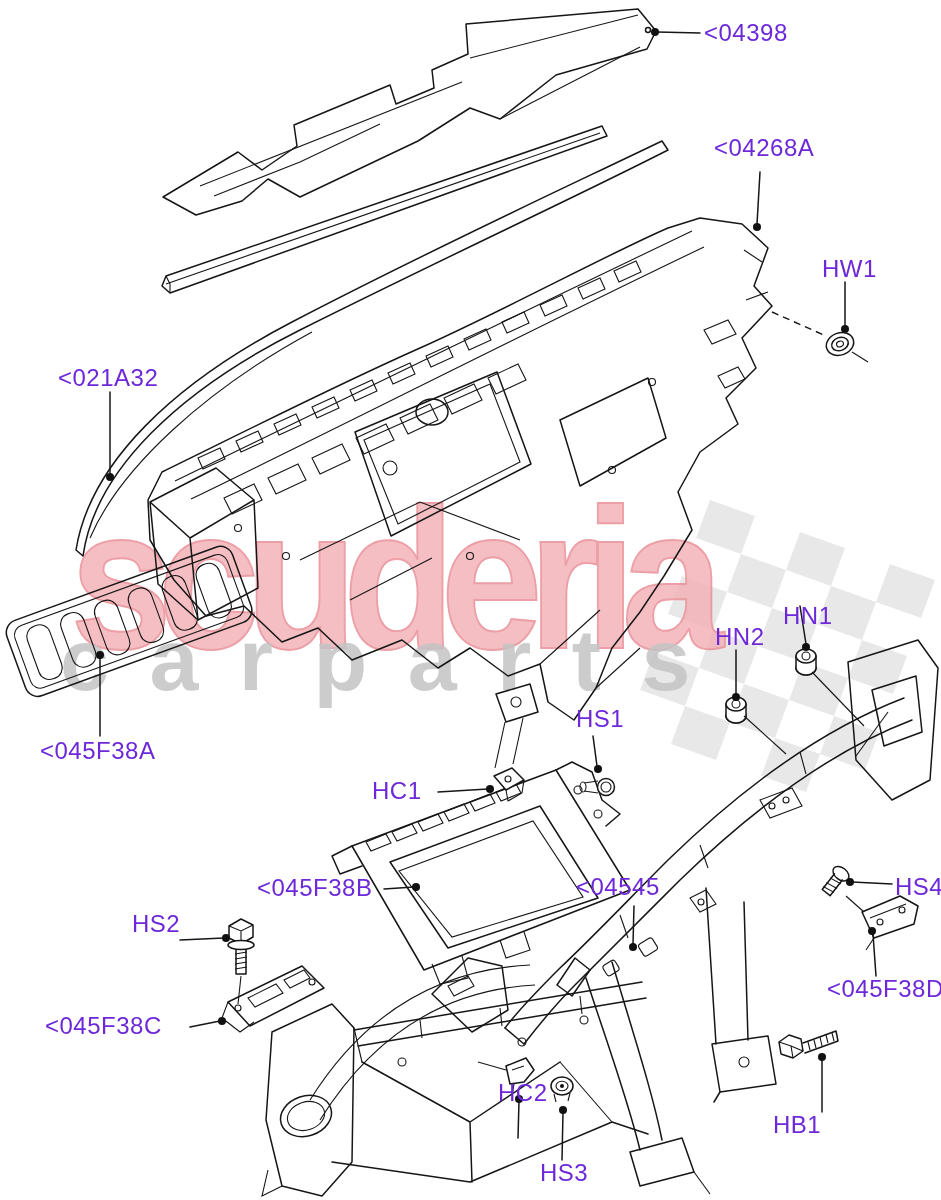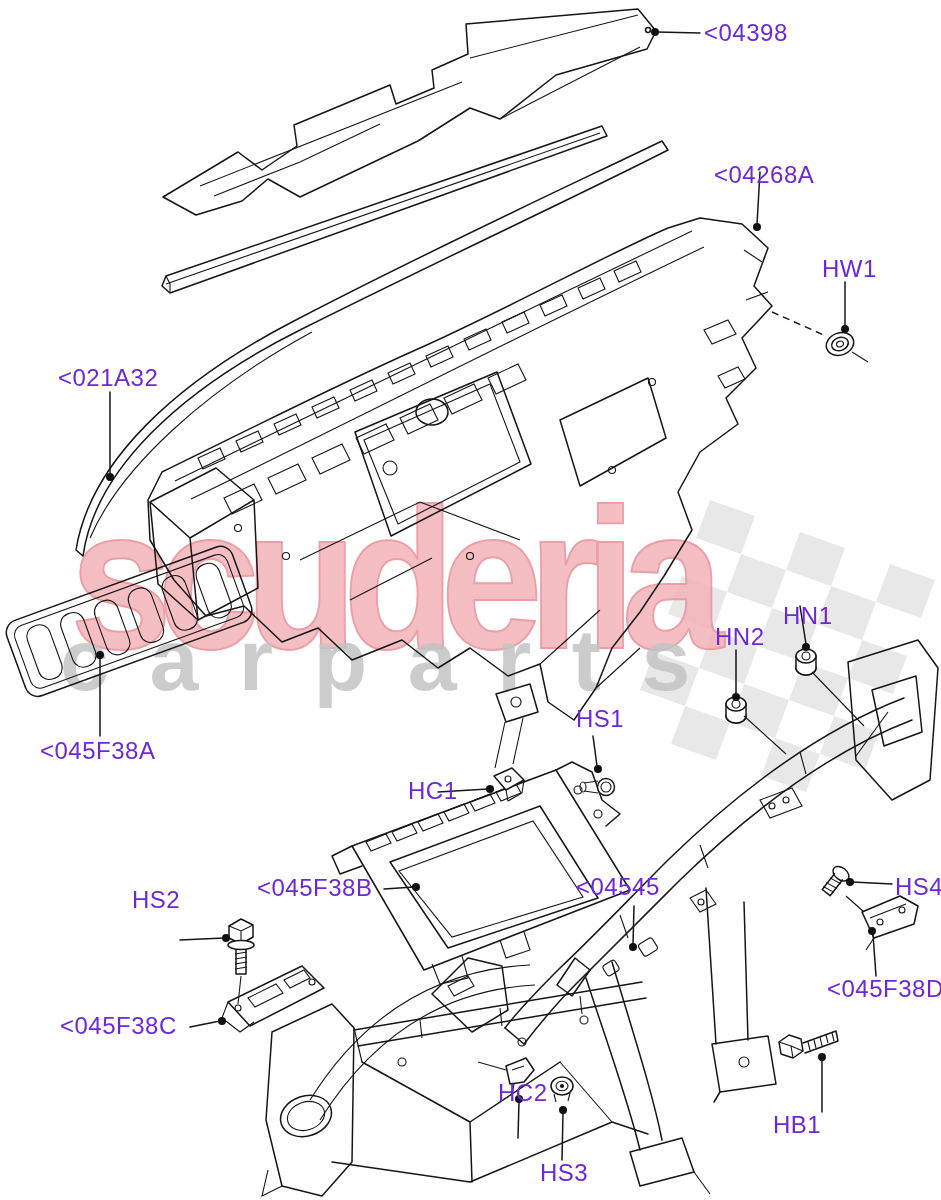--- a/index.html
+++ b/index.html
@@ -289,30 +289,30 @@
     <line class="ln" x1="822" y1="1112" x2="822" y2="1060"></line>
         <circle class="dot" cx="822" cy="1057" r="4"></circle>
     <line class="ln" x1="518" y1="1138" x2="519" y2="1101"></line>
         <circle class="dot" cx="519" cy="1099" r="4"></circle>
     <line class="ln" x1="562" y1="1160" x2="563" y2="1112"></line>
         <circle class="dot" cx="563" cy="1110" r="4"></circle>
   </g>
 </svg>
 
   <div class="lbl" style="left:704px;top:21px">&lt;04398</div>
-  <div class="lbl" style="left:714px;top:163px">&lt;04268A</div>
+  <div class="lbl" style="left:714px;top:136px">&lt;04268A</div>
   <div class="lbl" style="left:822px;top:257px">HW1</div>
   <div class="lbl" style="left:58px;top:366px">&lt;021A32</div>
   <div class="lbl" style="left:40px;top:739px">&lt;045F38A</div>
   <div class="lbl" style="left:783px;top:604px">HN1</div>
   <div class="lbl" style="left:715px;top:625px">HN2</div>
   <div class="lbl" style="left:576px;top:707px">HS1</div>
-  <div class="lbl" style="left:408px;top:779px">HC1</div>
+  <div class="lbl" style="left:372px;top:779px">HC1</div>
   <div class="lbl" style="left:257px;top:876px">&lt;045F38B</div>
   <div class="lbl" style="left:576px;top:875px">&lt;04545</div>
-  <div class="lbl" style="left:132px;top:888px">HS2</div>
-  <div class="lbl" style="left:60px;top:1014px">&lt;045F38C</div>
+  <div class="lbl" style="left:132px;top:912px">HS2</div>
+  <div class="lbl" style="left:45px;top:1014px">&lt;045F38C</div>
   <div class="lbl" style="left:895px;top:875px">HS4</div>
   <div class="lbl" style="left:827px;top:977px">&lt;045F38D</div>
   <div class="lbl" style="left:773px;top:1113px">HB1</div>
   <div class="lbl" style="left:498px;top:1081px">HC2</div>
   <div class="lbl" style="left:540px;top:1161px">HS3</div>
 </div>
 
 </body></html>

